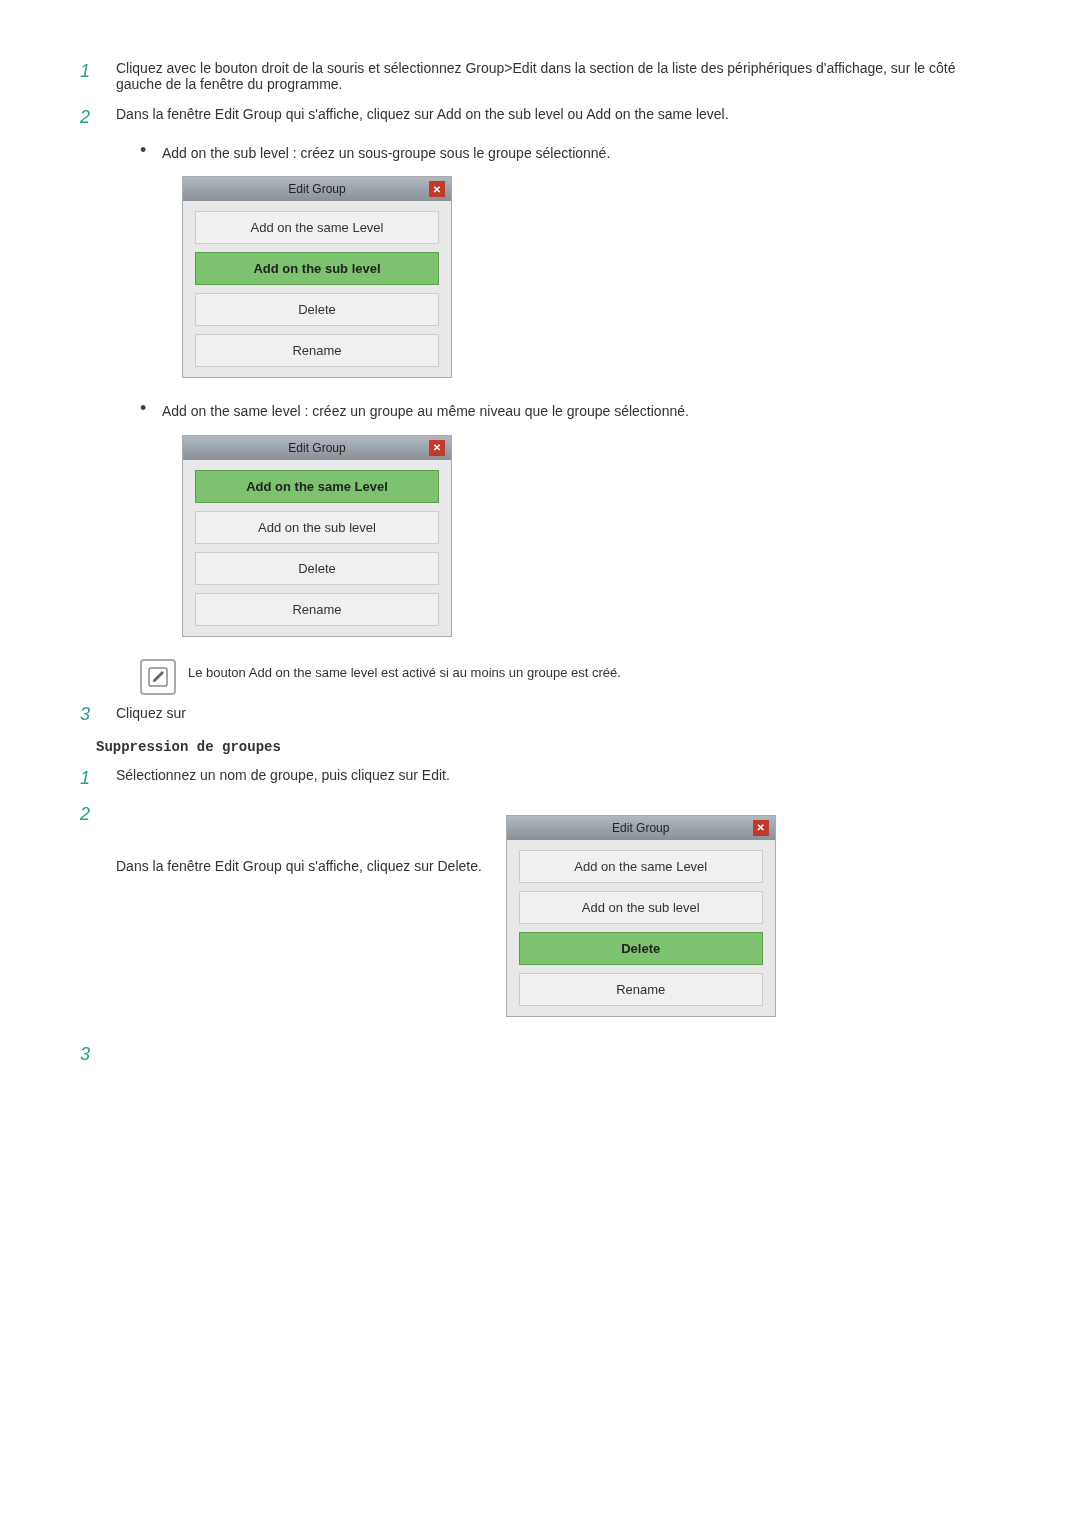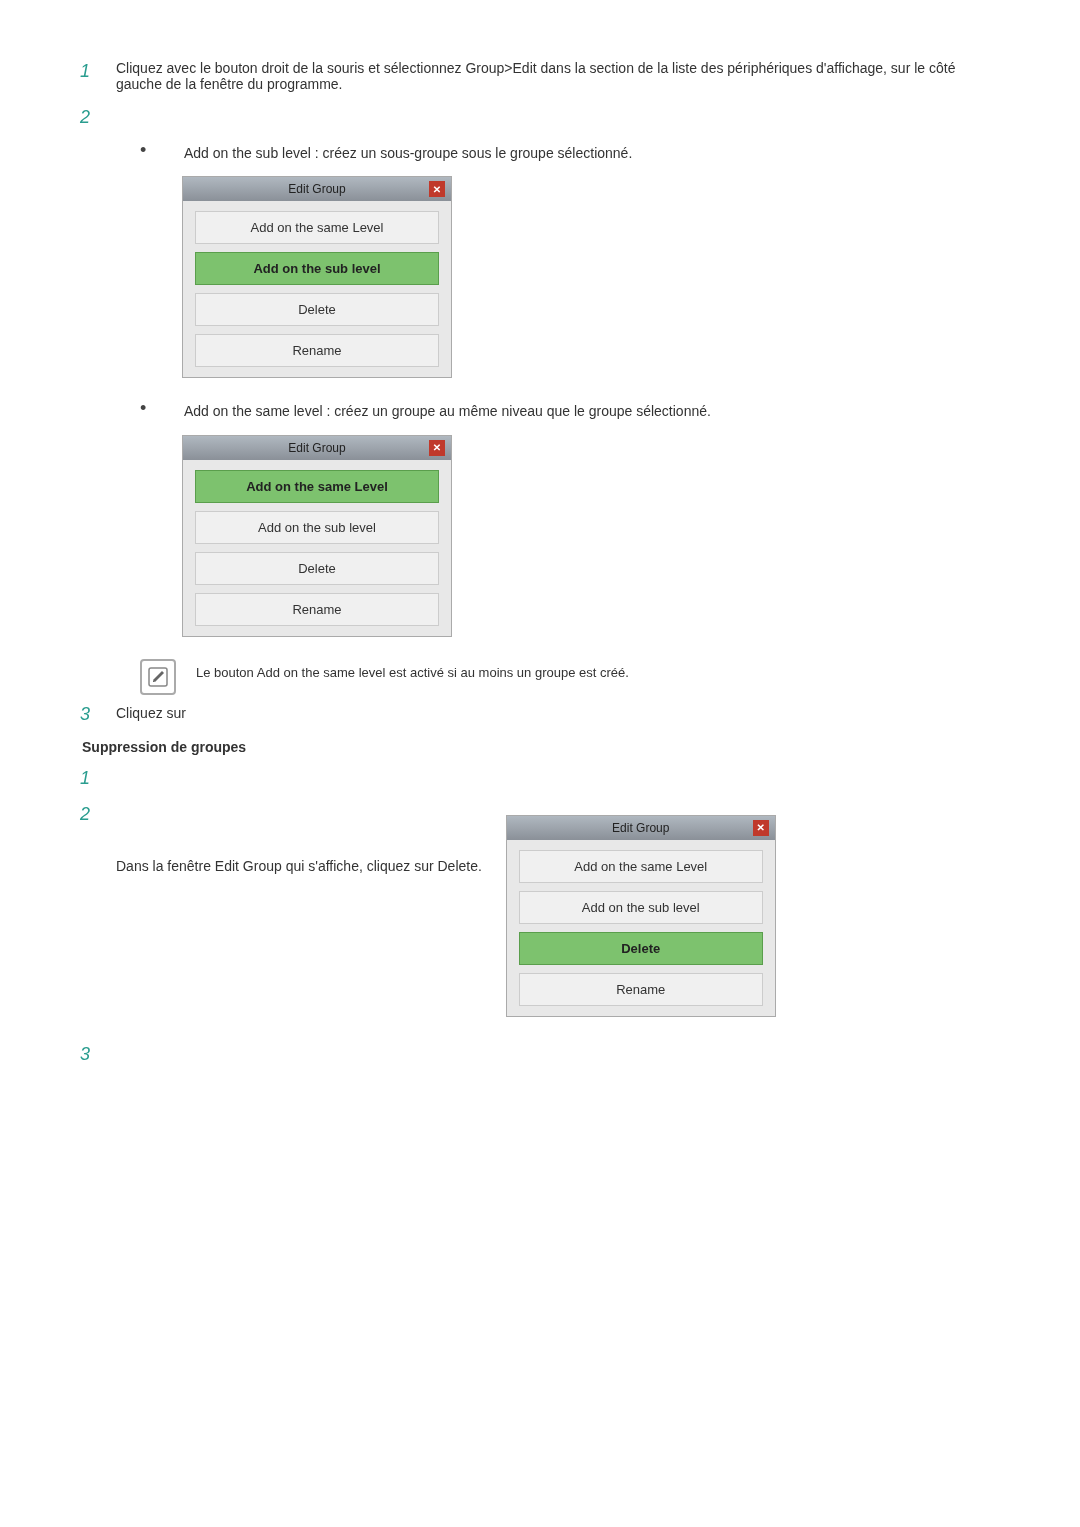--- a/index.html
+++ b/index.html
@@ -99,54 +99,58 @@
     .dialog-btn.active {
       background: #7dc26e;
       border: 1px solid #5a9e4c;
       color: #222;
       font-weight: bold;
     }
     .note-box {
       display: flex;
       align-items: flex-start;
       margin: 8px 0 8px 60px;
-      gap: 20px;
+      gap: 12px;
     }
     .note-icon {
       width: 36px;
       height: 36px;
       border: 2px solid #aaa;
       border-radius: 4px;
       display: flex;
       align-items: center;
       justify-content: center;
       flex-shrink: 0;
       font-size: 18px;
       color: #555;
     }
     .note-text { font-size: 13px; color: #333; padding-top: 6px; }
     .section-heading {
       font-weight: bold;
       font-size: 14px;
-      margin: 10px 0 12px 2px;
-    }
-    p { line-height: 1.6; margin-left: 22px; }
+      margin: 10px 0 12px 16px;
+      font-family: Liberation Mono, monospace;
+    }
+    p { line-height: 1.6; }
   </style>
 </head>
 <body>
 
 <div class="numbered-item">
   <div class="num">1</div>
   <div class="num-text">
     Cliquez avec le bouton droit de la souris et sélectionnez <b>Group&gt;Edit</b> dans la section de la liste des périphériques d'affichage, sur le côté gauche de la fenêtre du programme.
   </div>
 </div>
 
 <div class="numbered-item">
   <div class="num">2</div>
+  <div class="num-text">
+    Dans la fenêtre <b>Edit Group</b> qui s'affiche, cliquez sur <b>Add on the sub level</b> ou <b>Add on the same level</b>.
+  </div>
 </div>
 
 <div class="bullet-item">
   <div class="bullet">•</div>
   <div class="bullet-content">
     <p><b>Add on the sub level</b><span> : créez un sous-groupe sous le groupe sélectionné.</span></p>
     
     <div class="dialog-wrapper">
       <div class="dialog">
         <div class="dialog-titlebar">
@@ -201,20 +205,23 @@
 
 <div class="numbered-item">
   <div class="num">3</div>
   <div class="num-text" style="padding-top:2px;">Cliquez sur </div>
 </div>
 
 <div class="section-heading">Suppression de groupes</div>
 
 <div class="numbered-item">
   <div class="num">1</div>
+  <div class="num-text">
+    Sélectionnez un nom de groupe, puis cliquez sur <b>Edit</b>.
+  </div>
 </div>
 
 <div class="numbered-item">
   <div class="num">2</div>
   <div class="num-text">
     Dans la fenêtre <b>Edit Group</b> qui s'affiche, cliquez sur <b>Delete</b>.
     
     <div class="dialog-wrapper">
       <div class="dialog">
         <div class="dialog-titlebar">

